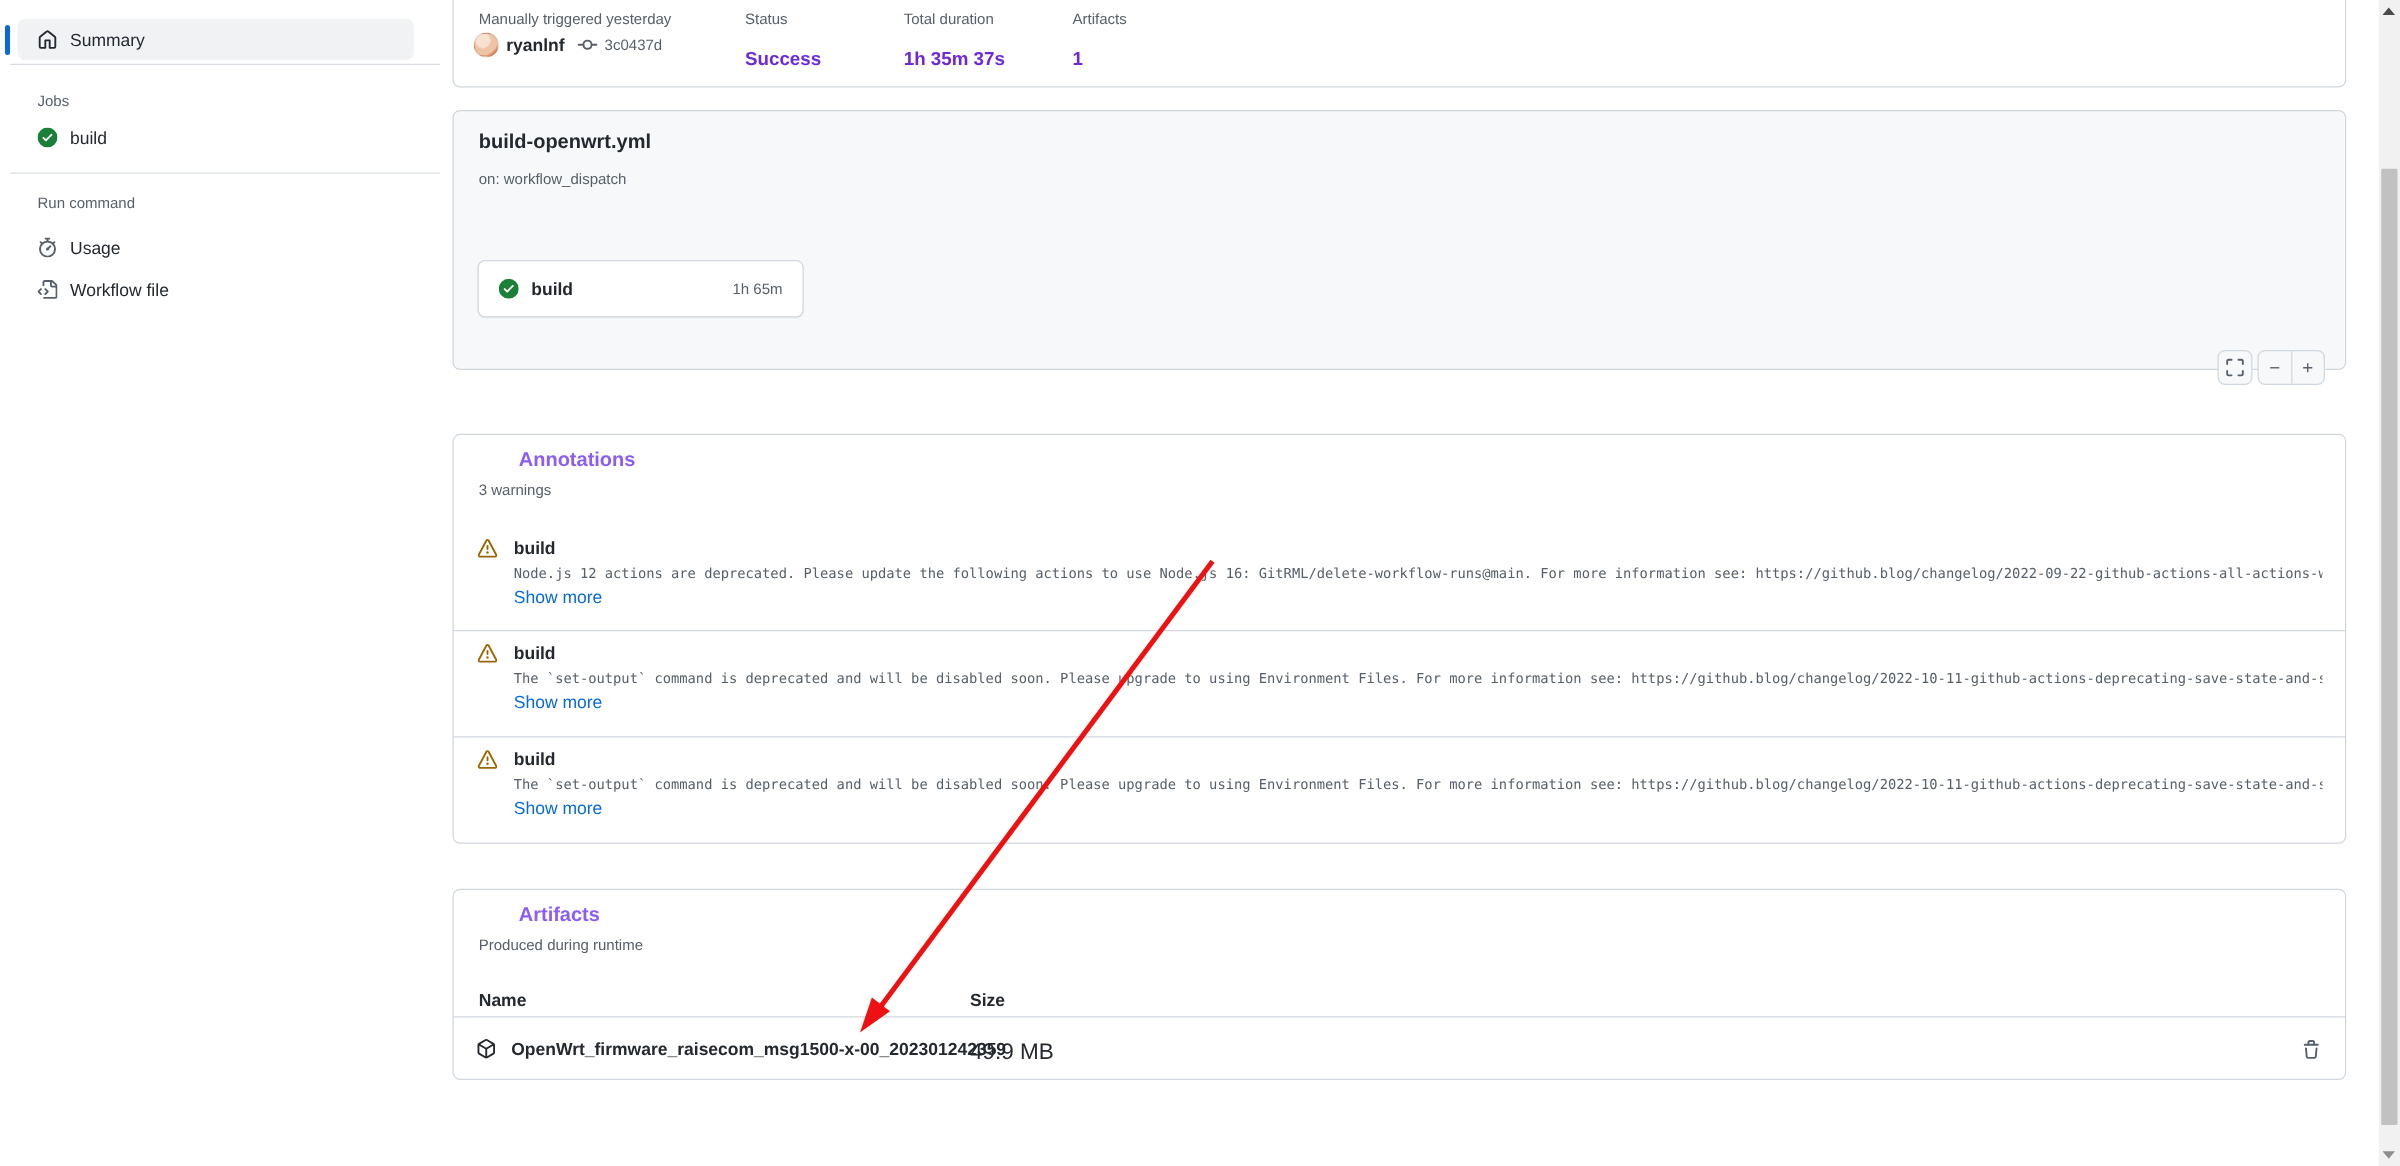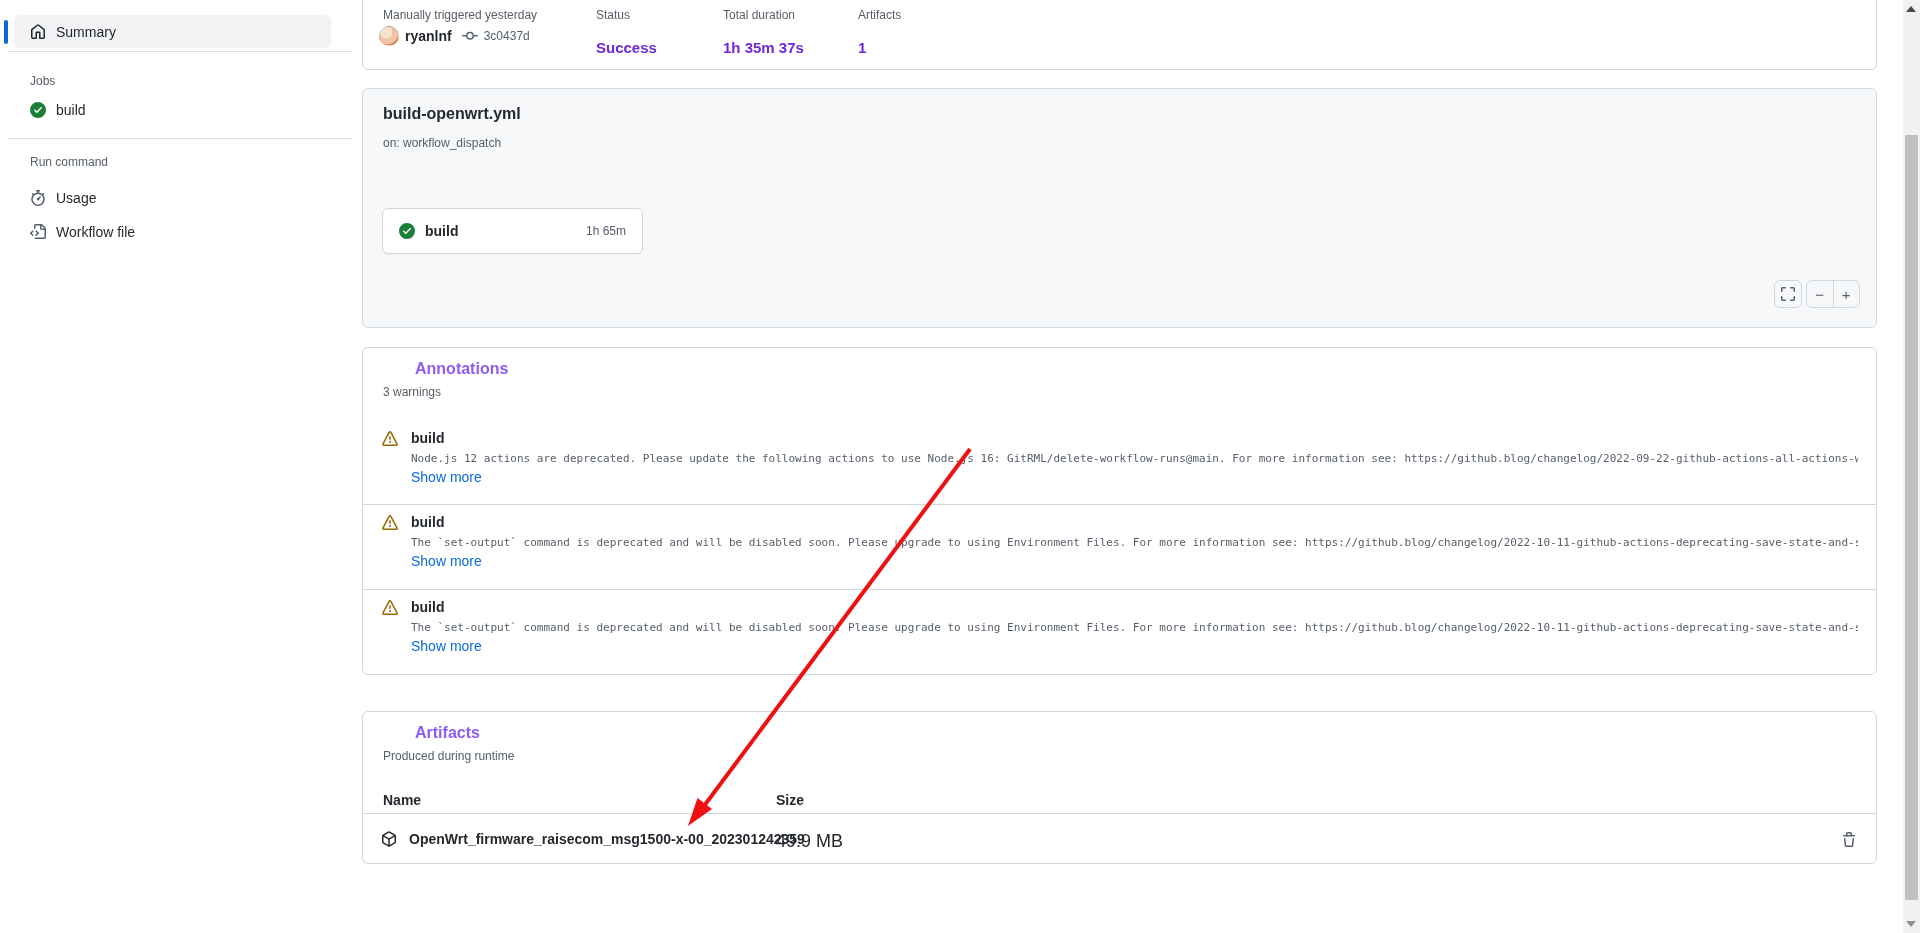--- a/index.html
+++ b/index.html
@@ -32,21 +32,21 @@
   .hdr-label{position:absolute;top:27px;font-size:12px;color:#57606a;}
   .hdr-value{position:absolute;top:58px;font-size:15px;font-weight:700;color:#6d28d9;text-align:right;}
   .hdr-trigger{position:absolute;left:16px;top:45px;display:flex;align-items:center;gap:6px;}
   .avatar{width:20px;height:20px;border-radius:50%;flex:none;
     background:radial-gradient(circle at 35% 30%, #f7e2d0 0 35%, #efc3a4 36% 70%, #d98f6b 71%);
     border:1px solid rgba(0,0,0,.08);box-sizing:border-box;}
   .actor{font-size:14px;font-weight:700;color:#24292f;cursor:pointer;}
   .sha{font-size:12px;color:#57606a;cursor:pointer;}
 
   
-  .graph-card{top:88px;height:240px;background:#f6f8fa;}
+  .graph-card{top:88px;height:208px;background:#f6f8fa;}
   .graph-title{position:absolute;left:20px;top:16px;font-size:16px;font-weight:700;color:#24292f;}
   .graph-sub{position:absolute;left:20px;top:47px;font-size:12px;color:#57606a;}
   .job-pill{position:absolute;left:19px;top:119px;width:261px;height:46px;background:#fff;border:1px solid #d0d7de;
     border-radius:6px;box-sizing:border-box;display:flex;align-items:center;padding:0 16px;gap:10px;
     box-shadow:0 1px 0 rgba(31,35,40,.04);cursor:pointer;}
   .job-name{font-size:14px;font-weight:700;color:#24292f;}
   .job-dur{position:absolute;right:16px;font-size:12px;color:#57606a;}
   .graph-btn{position:absolute;height:28px;border:1px solid #d0d7de;border-radius:6px;background:#f6f8fa;
     box-sizing:border-box;display:flex;align-items:center;justify-content:center;color:#57606a;cursor:pointer;}
   .btn-full{left:1411px;top:191px;width:28px;}

